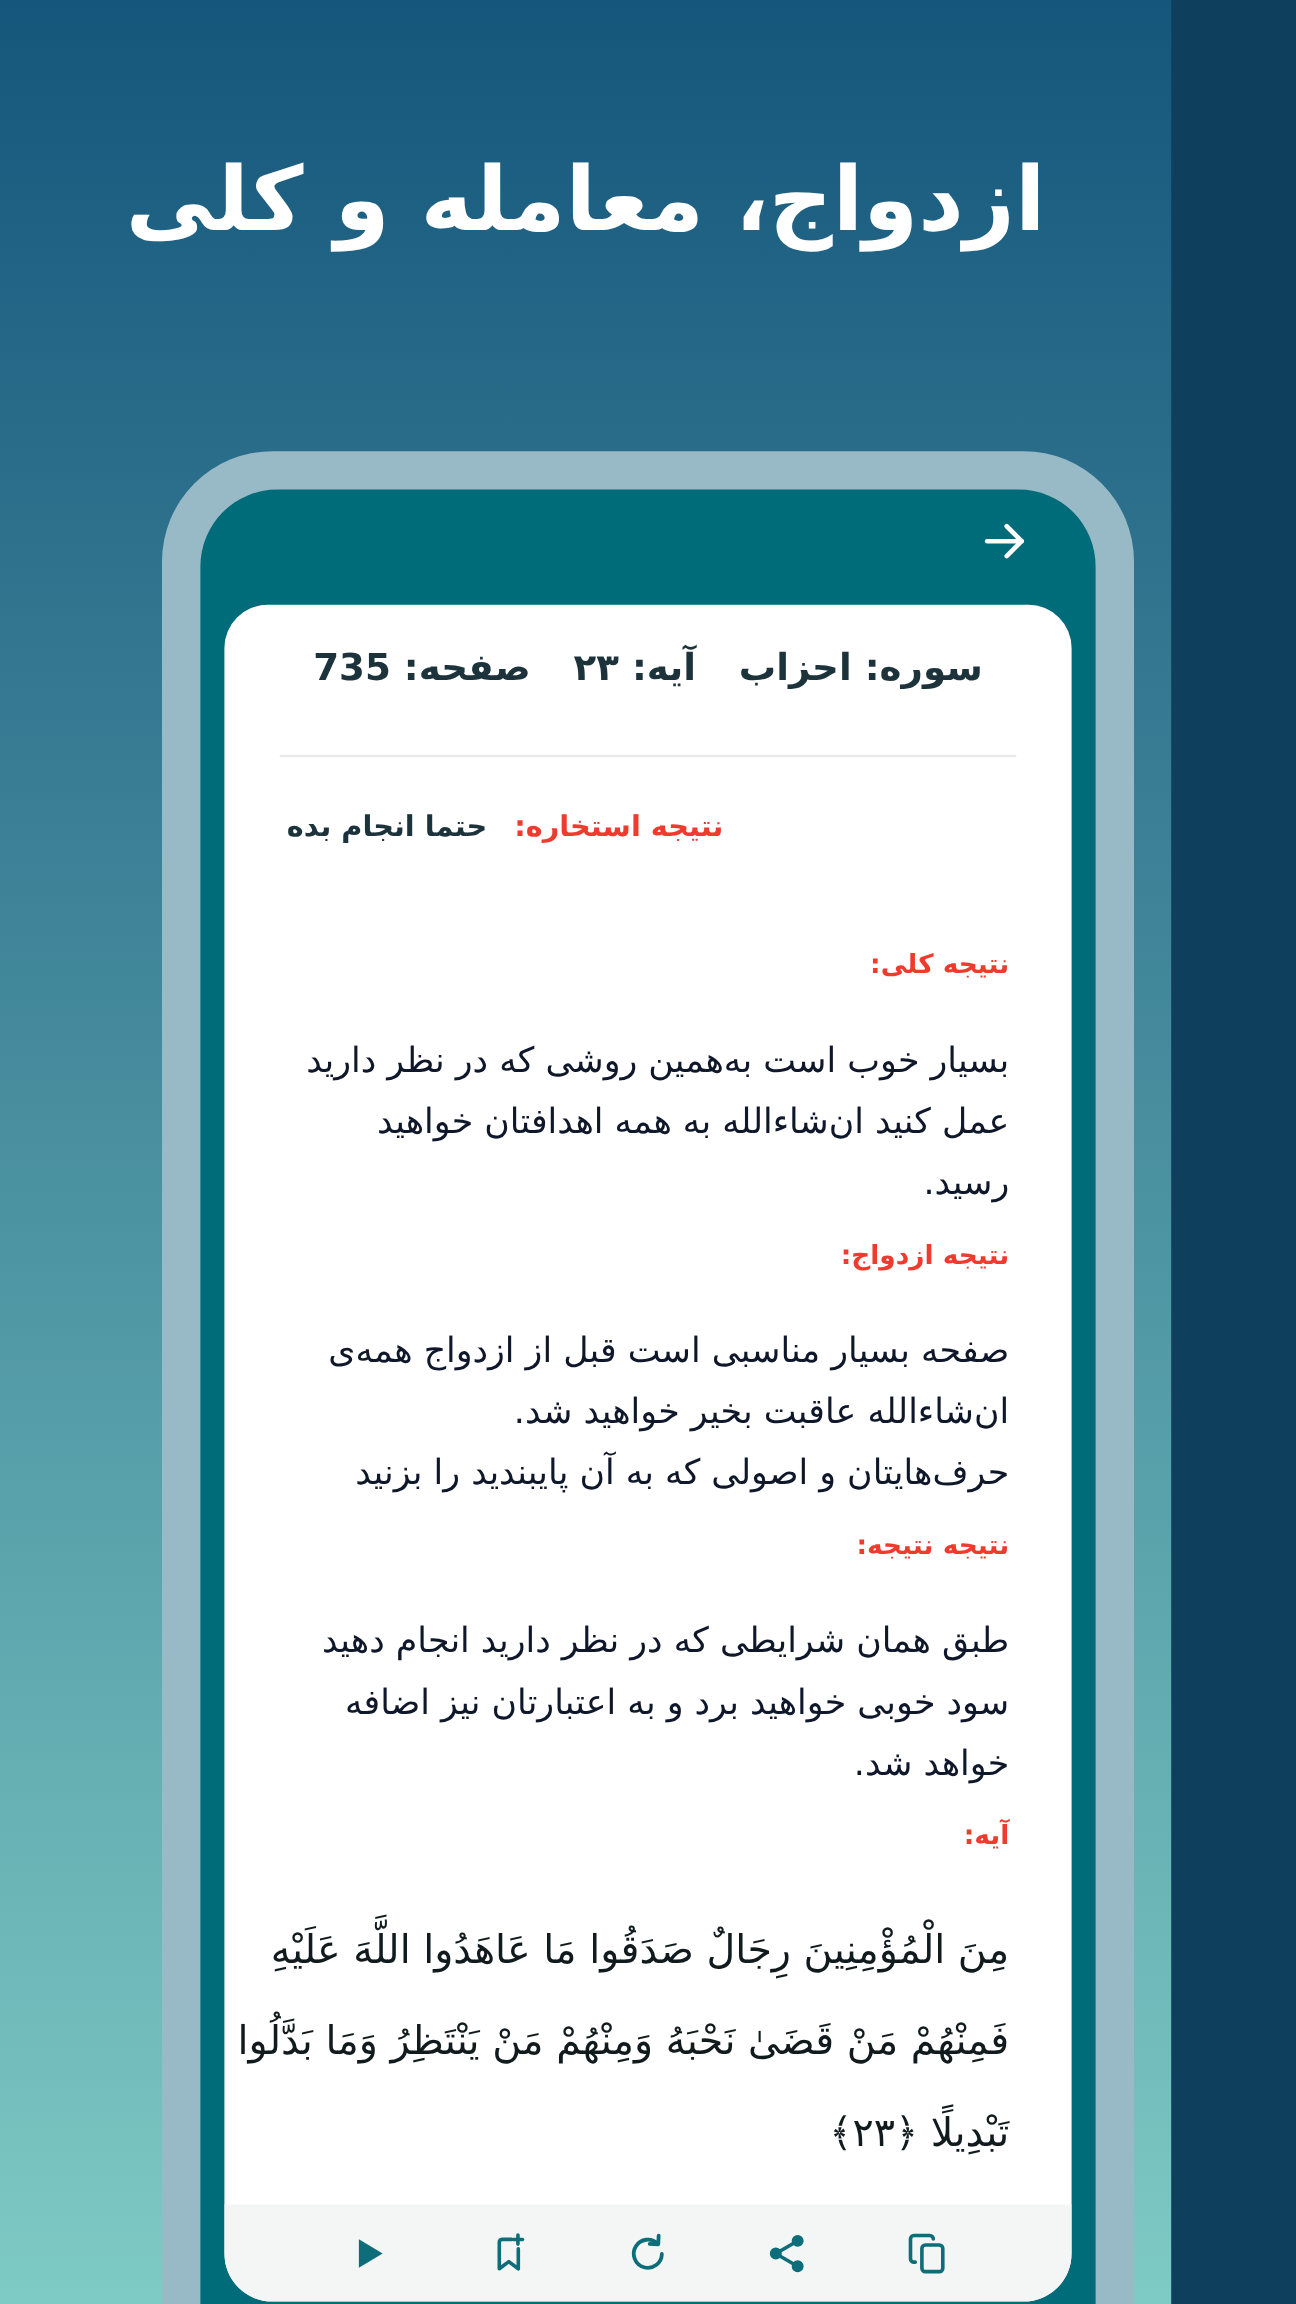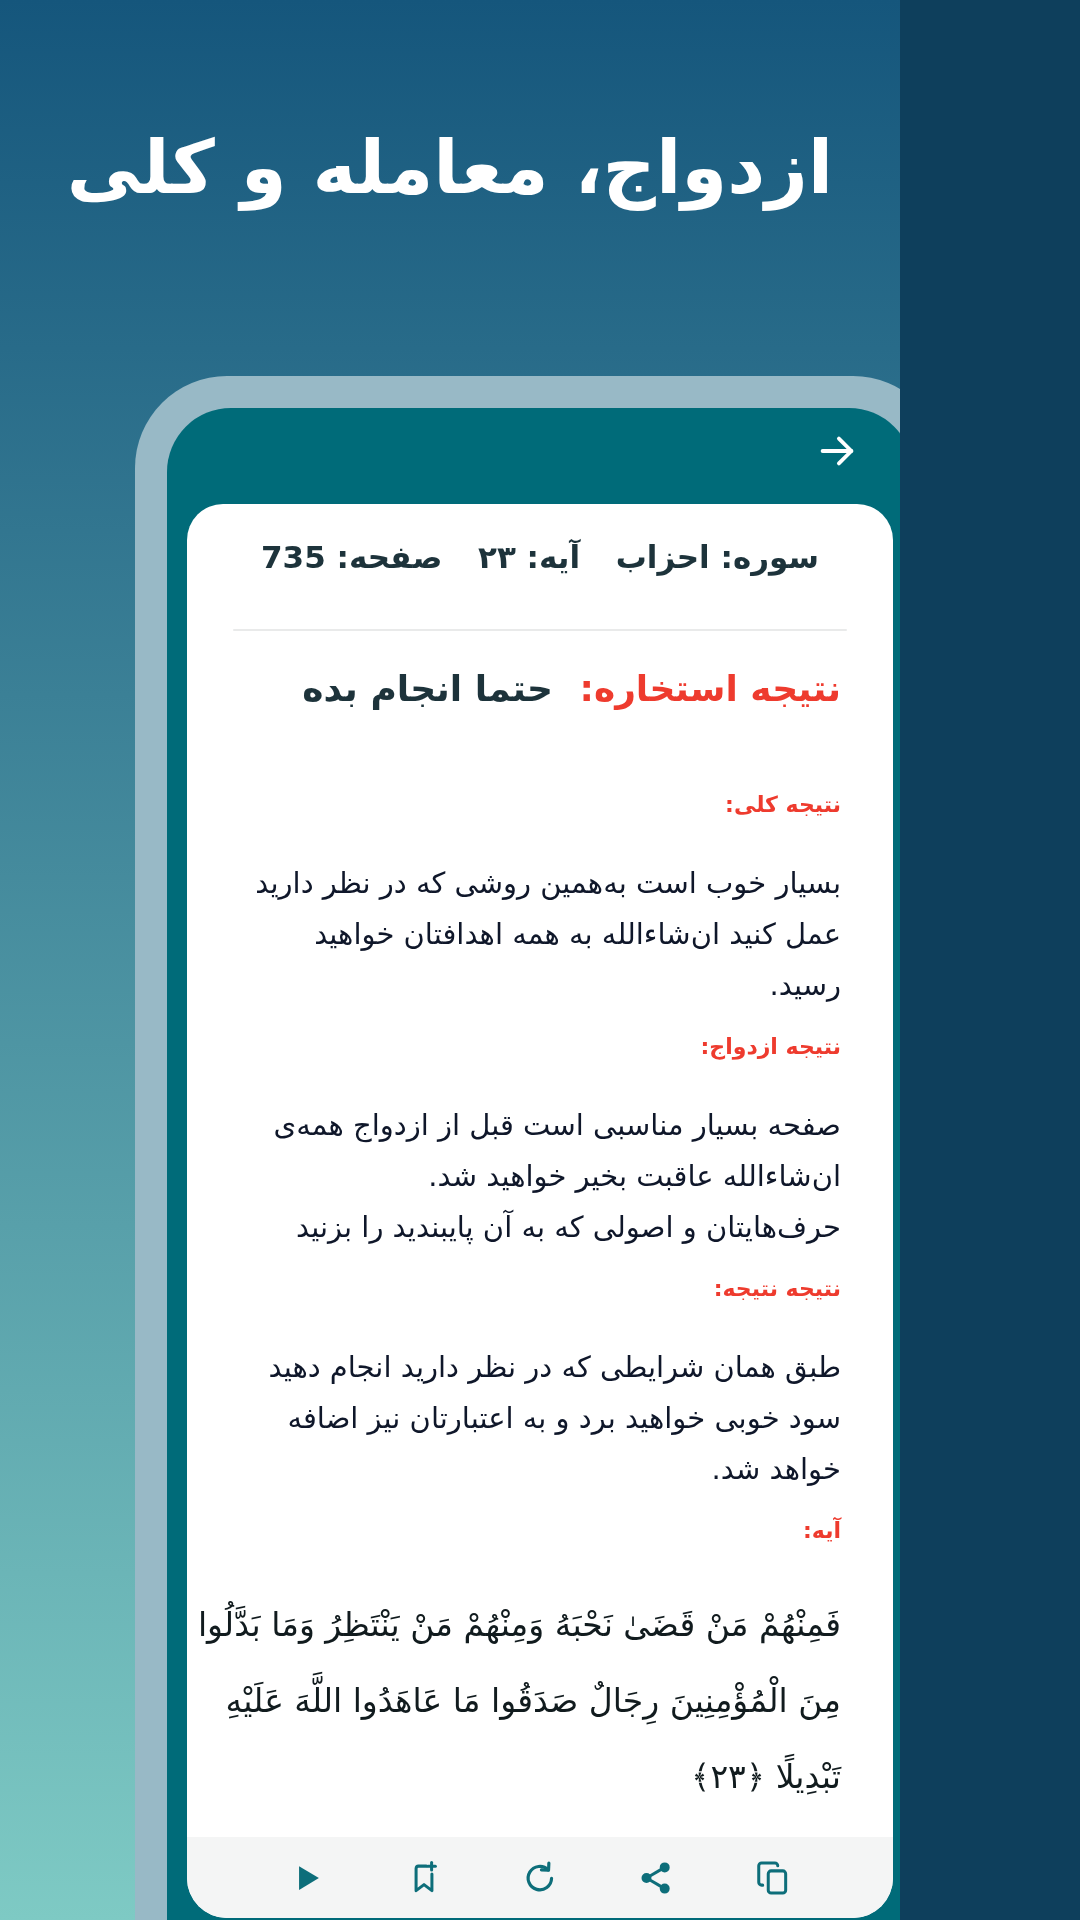--- a/index.html
+++ b/index.html
@@ -1,18 +1,18 @@
 <!DOCTYPE html>
 <html lang="fa"><head>
 <meta charset="utf-8">
 <style>
   * { margin:0; padding:0; box-sizing:border-box; }
   html,body { background:#0e3f5c; }
   .stage {
-    position:relative; width:900px; height:1920px; overflow:hidden;
+    position:relative; width:976px; height:1920px; overflow:hidden;
     background:linear-gradient(180deg,#15567C 0%,#7ECAC4 100%);
     font-family:"DejaVu Sans", sans-serif;
   }
   .page-title {
     position:absolute; top:118px; left:0; width:100%;
     text-align:center; color:#ffffff; font-weight:bold;
     font-size:74px; line-height:1.35; direction:rtl;
   }
   
   .phone-bezel {
@@ -32,21 +32,21 @@
     background:#ffffff; border-radius:36px 36px 40px 40px;
     overflow:hidden; display:flex; flex-direction:column;
   }
   .content { flex:1 1 auto; direction:rtl; padding:30px 52px 0 52px; color:#1F3137; }
   .meta-row {
     display:flex; justify-content:space-between; align-items:center;
     padding:0 22px; font-size:31px; font-weight:bold; line-height:46px; color:#1D333B;
   }
   .divider { height:2px; background:#E9EAEA; margin:49px -6px 0 -6px; border-radius:1px; }
   .result-line {
-    margin-top:33px; text-align:right; font-size:36px; font-weight:bold; line-height:50px;
+    margin-top:33px; text-align:left; font-size:24px; font-weight:bold; line-height:50px;
     white-space:nowrap;
   }
   .result-line .label { color:#EE3B2E; }
   .result-line .value { color:#1D333B; margin-right:14px; }
   .section-heading {
     color:#EE3B2E; font-size:22px; font-weight:bold; line-height:46px;
     text-align:right; margin-top:13px;
   }
   .section-heading.first { margin-top:68px; }
   .para { margin-top:30px; font-size:29px; line-height:51px; text-align:right; color:#0f172a; }
@@ -110,22 +110,22 @@
 
           <div class="section-heading">نتیجه نتیجه:</div>
           <div class="para">
             <div>طبق همان شرایطی که در نظر دارید انجام دهید</div>
             <div>سود خوبی خواهید برد و به اعتبارتان نیز اضافه</div>
             <div>خواهد شد.</div>
           </div>
 
           <div class="section-heading">آیه:</div>
           <div class="verse">
+            <div>مِنَ الْمُؤْمِنِينَ رِجَالٌ صَدَقُوا مَا عَاهَدُوا اللَّهَ عَلَيْهِ</div>
             <div>فَمِنْهُمْ مَنْ قَضَىٰ نَحْبَهُ وَمِنْهُمْ مَنْ يَنْتَظِرُ وَمَا بَدَّلُوا</div>
-            <div>مِنَ الْمُؤْمِنِينَ رِجَالٌ صَدَقُوا مَا عَاهَدُوا اللَّهَ عَلَيْهِ</div>
             <div>تَبْدِيلًا ﴿٢٣﴾</div>
           </div>
 
         </div>
 
         <div class="toolbar">
           <button class="tool-btn">
             <svg width="38" height="38" viewBox="0 0 24 24" fill="#0D6E7A">
               <polygon points="7 4.5 19.5 12 7 19.5"></polygon>
             </svg>

